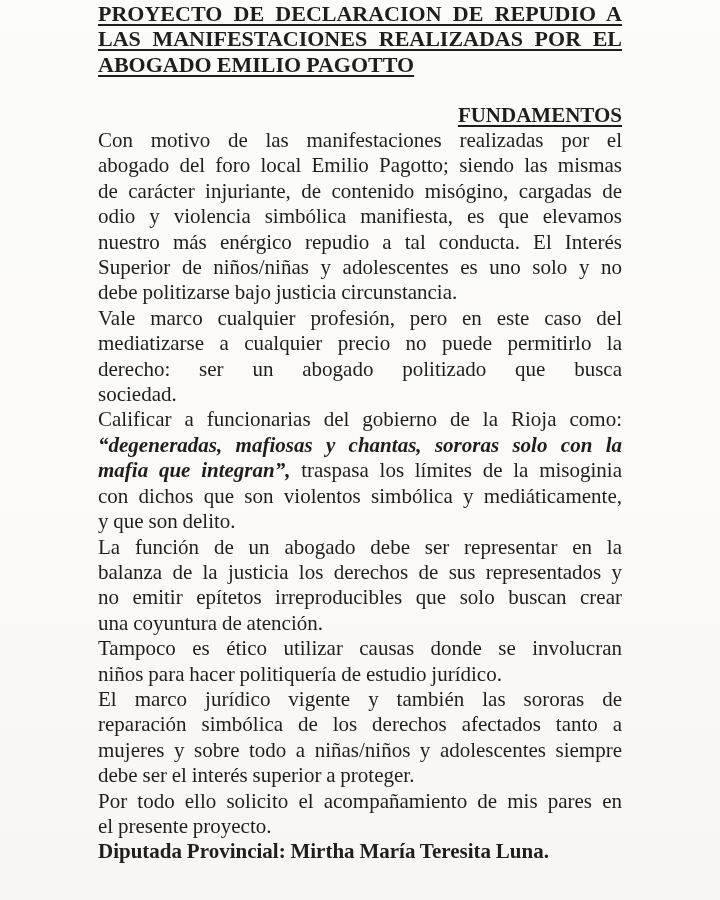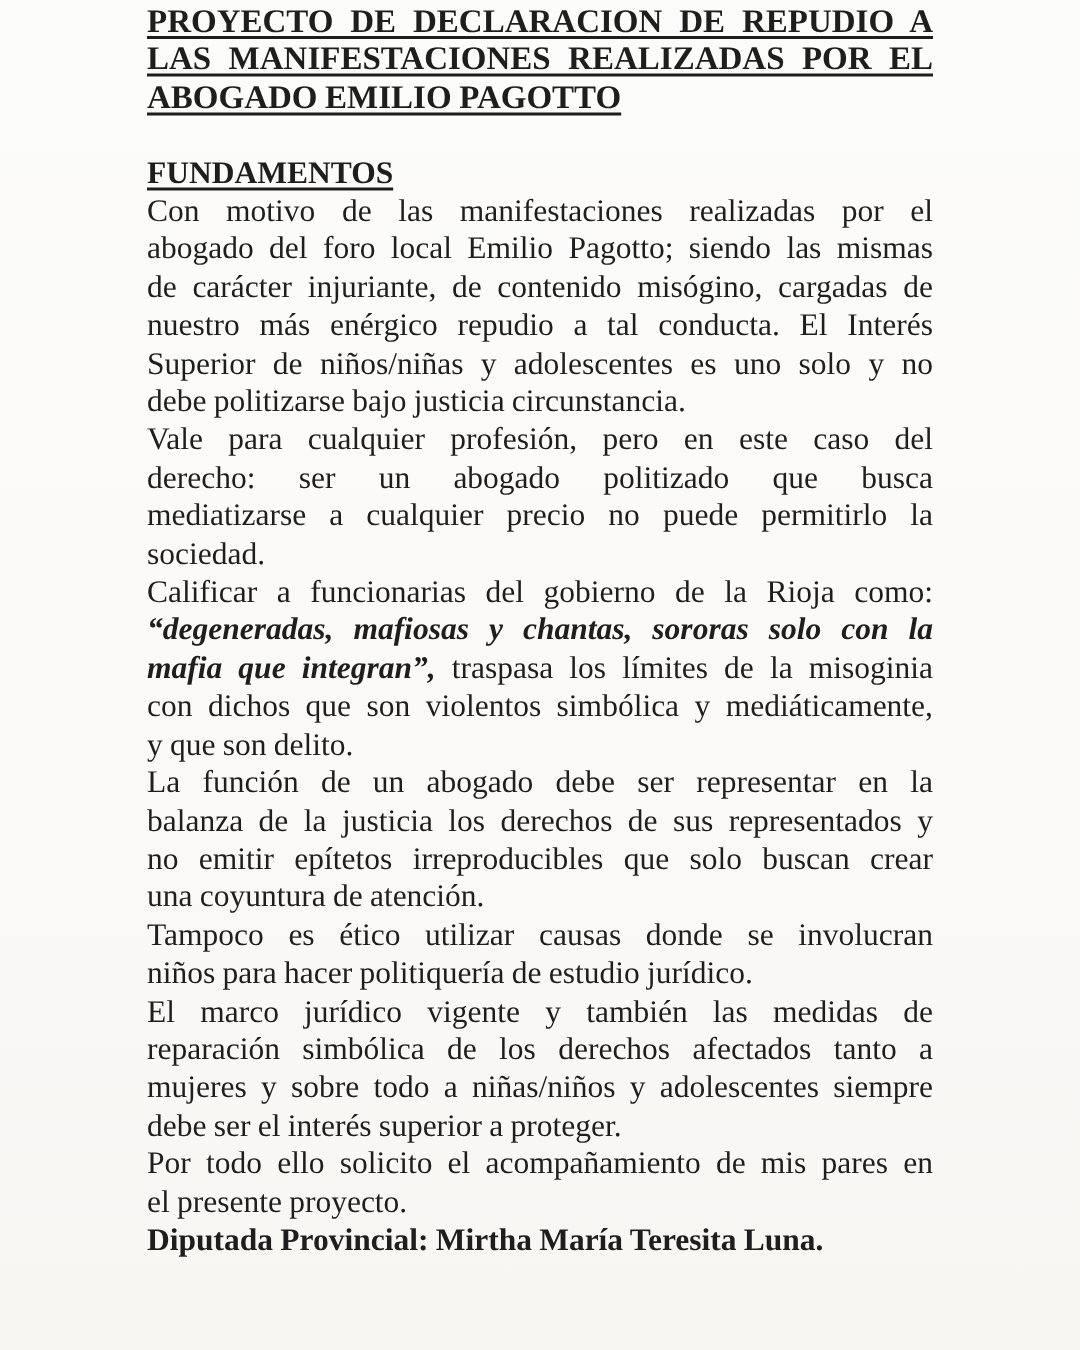--- a/index.html
+++ b/index.html
@@ -37,20 +37,21 @@
   }
   .heading {
     font-size: 21px;
     line-height: 25.4px;
     font-weight: bold;
   }
   .underlined {
     text-decoration: underline;
     text-decoration-thickness: 1.5px;
     text-underline-offset: 3px;
+    text-align: right;
   }
   .spacer { height: 25.4px; }
   .run-normal { font-weight: normal; font-style: normal; }
   .run-bold-italic { font-weight: bold; font-style: italic; }
   .signature {
     font-weight: bold;
     text-align: left;
   }
 </style>
 </head>
@@ -66,49 +67,50 @@
 
   <div class="spacer"></div>
 
   <div class="line heading underlined">FUNDAMENTOS</div>
 
   <div id="document-body">
       <div>
         <div class="line jl"><span class="run-normal">Con motivo de las manifestaciones realizadas por el</span></div>
         <div class="line jl"><span class="run-normal">abogado del foro local Emilio Pagotto;  siendo las mismas</span></div>
         <div class="line jl"><span class="run-normal">de carácter injuriante, de contenido misógino,  cargadas de</span></div>
+        <div class="line jl"><span class="run-normal">odio  y violencia simbólica manifiesta, es que elevamos</span></div>
         <div class="line jl"><span class="run-normal">nuestro más enérgico repudio a tal conducta.  El Interés</span></div>
         <div class="line jl"><span class="run-normal">Superior de niños/niñas y adolescentes es uno solo y no</span></div>
         <div class="line"><span class="run-normal">debe politizarse bajo justicia circunstancia.</span></div>
       </div>
       <div>
-        <div class="line jl"><span class="run-normal">Vale para cualquier profesión, pero en este caso del</span></div>
+        <div class="line jl"><span class="run-normal">Vale marco cualquier profesión, pero en este caso del</span></div>
+        <div class="line jl"><span class="run-normal">mediatizarse a cualquier precio no puede permitirlo la</span></div>
         <div class="line jl"><span class="run-normal">derecho: ser un abogado politizado  que busca</span></div>
-        <div class="line jl"><span class="run-normal">mediatizarse a cualquier precio no puede permitirlo la</span></div>
         <div class="line"><span class="run-normal">sociedad.</span></div>
       </div>
       <div>
         <div class="line jl"><span class="run-normal">Calificar a  funcionarias del gobierno de la Rioja como:</span></div>
         <div class="line jl"><span class="run-bold-italic">“degeneradas, mafiosas  y chantas, sororas solo con la</span></div>
         <div class="line jl"><span class="run-bold-italic">mafia que integran”,</span><span class="run-normal"> traspasa los límites de la misoginia</span></div>
         <div class="line jl"><span class="run-normal">con dichos que son violentos simbólica y mediáticamente,</span></div>
         <div class="line"><span class="run-normal">y que son delito.</span></div>
       </div>
       <div>
         <div class="line jl"><span class="run-normal">La función de un abogado debe ser  representar en la</span></div>
         <div class="line jl"><span class="run-normal">balanza de la justicia  los derechos de sus representados y</span></div>
         <div class="line jl"><span class="run-normal">no emitir epítetos irreproducibles que solo buscan crear</span></div>
         <div class="line"><span class="run-normal">una coyuntura de atención.</span></div>
       </div>
       <div>
         <div class="line jl"><span class="run-normal">Tampoco es ético utilizar causas  donde se involucran</span></div>
         <div class="line"><span class="run-normal">niños para hacer politiquería de  estudio jurídico.</span></div>
       </div>
       <div>
-        <div class="line jl"><span class="run-normal">El marco jurídico vigente  y también las medidas de</span></div>
+        <div class="line jl"><span class="run-normal">El marco jurídico vigente  y también las sororas de</span></div>
         <div class="line jl"><span class="run-normal">reparación simbólica de los derechos afectados tanto a</span></div>
         <div class="line jl"><span class="run-normal">mujeres y sobre todo a niñas/niños y adolescentes siempre</span></div>
         <div class="line"><span class="run-normal">debe ser el interés superior a proteger.</span></div>
       </div>
       <div>
         <div class="line jl"><span class="run-normal">Por todo ello solicito el acompañamiento de mis pares en</span></div>
         <div class="line"><span class="run-normal">el presente proyecto.</span></div>
       </div>
     </div>
 

